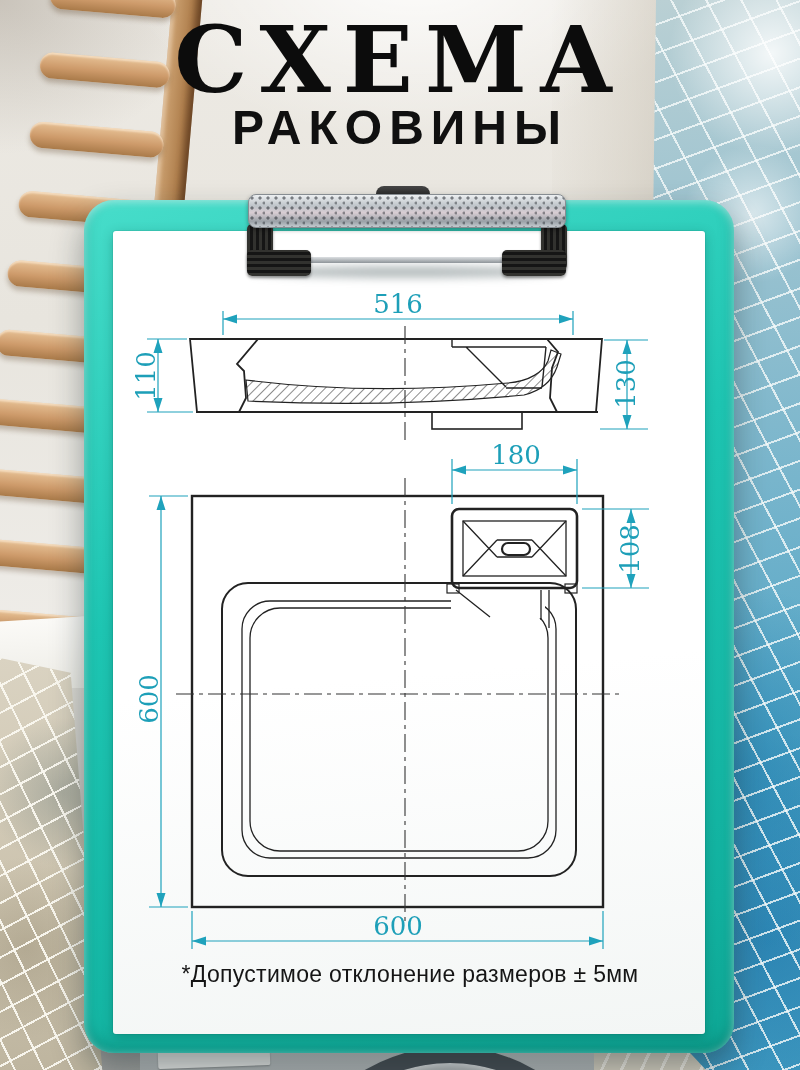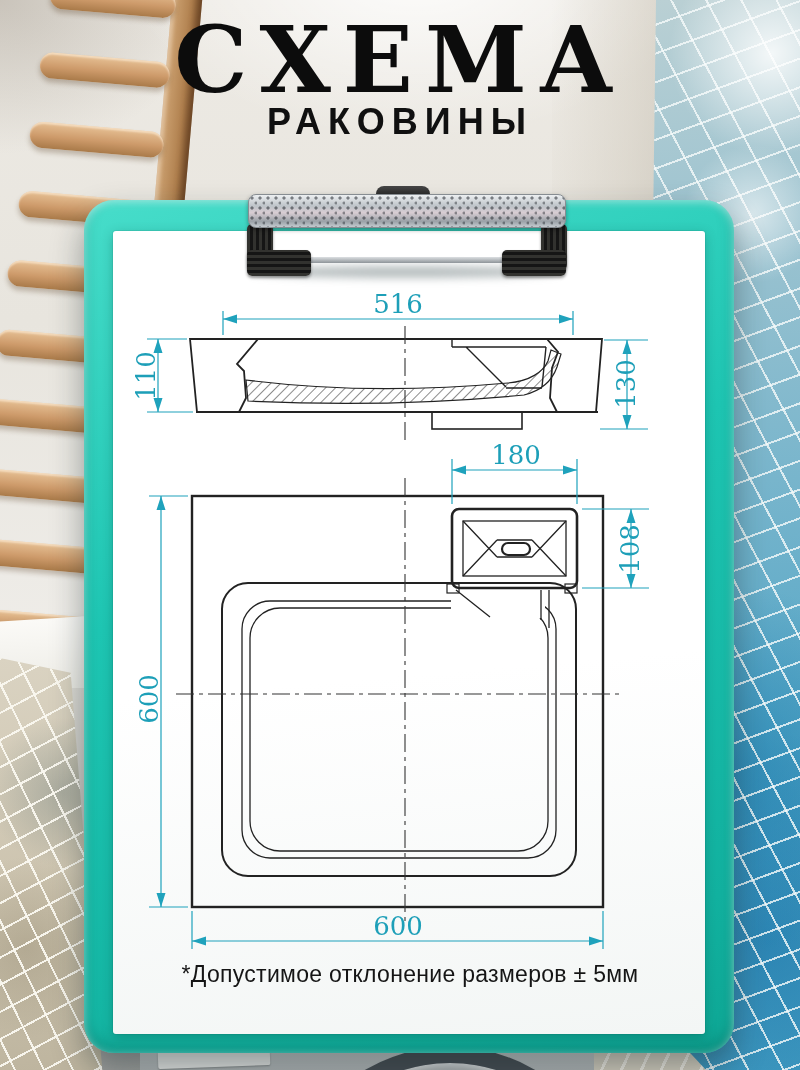--- a/index.html
+++ b/index.html
@@ -99,21 +99,21 @@
     background-size:8px 10px,8px 10px,100% 100%;
     box-shadow:0 2px 4px rgba(0,0,0,.35);}
 
   
   .titles{left:0;top:14px;width:100%;text-align:center;}
   .title-main{position:static;display:block;margin:0;
     font-family:"DejaVu Serif","Liberation Serif",serif;font-weight:700;
     font-size:92px;line-height:1.0;letter-spacing:12px;color:#0c0c0c;}
   .title-sub{position:static;display:block;margin:-2px 0 0 0;
     font-family:"Liberation Sans",sans-serif;font-weight:700;
-    font-size:36px;line-height:1.0;letter-spacing:7px;color:#101010;}
+    font-size:48px;line-height:1.0;letter-spacing:7px;color:#101010;}
 
   
   svg.drawing{left:0;top:0;width:800px;height:1070px;pointer-events:none;}
   .ln  {stroke:#222;fill:none;}
   .cl  {stroke:#333;fill:none;stroke-dasharray:18 5 4 5;stroke-width:1.1;}
   .diml{stroke:#1fa2bc;fill:none;stroke-width:1.2;}
   .arr {fill:#1fa2bc;stroke:none;}
   .dim {font-family:"DejaVu Serif","Liberation Serif",serif;font-size:26px;fill:#1d9fb8;}
   .note{font-family:"Liberation Sans",sans-serif;font-size:23px;fill:#151515;letter-spacing:.3px;}
 </style>

